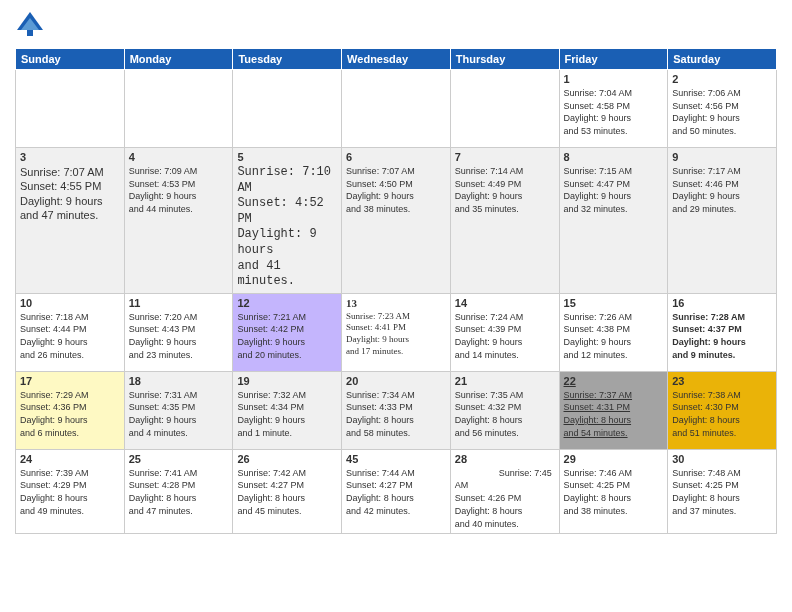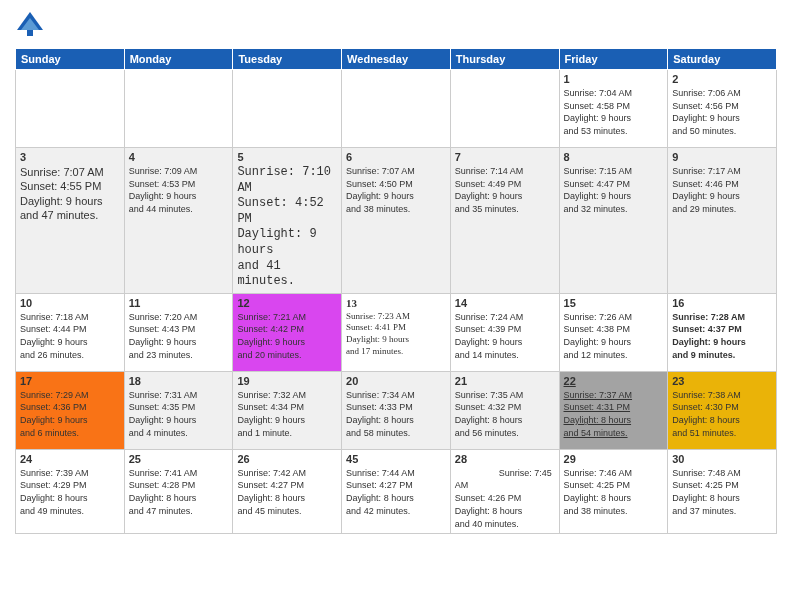--- a/index.html
+++ b/index.html
@@ -178,21 +178,21 @@
         </tr>
         <tr>
           <td style="background: rgb(255, 255, 255);"><span class="day-num">10</span><span style="white-space: pre-line; font-size: 9px; line-height: 1.3;">Sunrise: 7:18 AM
 Sunset: 4:44 PM
 Daylight: 9 hours
 and 26 minutes.</span></td>
           <td style="background: rgb(255, 255, 255);"><span class="day-num">11</span><span style="white-space: pre-line; font-size: 9px; line-height: 1.3;">Sunrise: 7:20 AM
 Sunset: 4:43 PM
 Daylight: 9 hours
 and 23 minutes.</span></td>
-          <td style="background: #d946ef;"><span class="day-num">12</span><span style="white-space: pre-line; font-size: 9px; line-height: 1.3;">Sunrise: 7:21 AM
+          <td style="background: #c4b5fd;"><span class="day-num">12</span><span style="white-space: pre-line; font-size: 9px; line-height: 1.3;">Sunrise: 7:21 AM
 Sunset: 4:42 PM
 Daylight: 9 hours
 and 20 minutes.</span></td>
           <td style="background: rgb(255, 255, 255); font-family: Liberation Serif, serif;"><span class="day-num">13</span><span style="white-space: pre-line; font-size: 9px; line-height: 1.3;">Sunrise: 7:23 AM
 Sunset: 4:41 PM
 Daylight: 9 hours
 and 17 minutes.</span></td>
           <td style="background: rgb(255, 255, 255);"><span class="day-num">14</span><span style="white-space: pre-line; font-size: 9px; line-height: 1.3;">Sunrise: 7:24 AM
 Sunset: 4:39 PM
 Daylight: 9 hours
@@ -200,21 +200,21 @@
           <td style="background: rgb(255, 255, 255);"><span class="day-num">15</span><span style="white-space: pre-line; font-size: 9px; line-height: 1.3;">Sunrise: 7:26 AM
 Sunset: 4:38 PM
 Daylight: 9 hours
 and 12 minutes.</span></td>
           <td style="background: rgb(255, 255, 255);"><span class="day-num">16</span><span style="white-space: pre-line; font-size: 9px; line-height: 1.3; font-weight: bold;">Sunrise: 7:28 AM
 Sunset: 4:37 PM
 Daylight: 9 hours
 and 9 minutes.</span></td>
         </tr>
         <tr>
-          <td style="background: #f97316;"><span class="day-num">17</span><span style="white-space: pre-line; font-size: 9px; line-height: 1.3;">Sunrise: 7:29 AM
+          <td style="background: #fef9c3;"><span class="day-num">17</span><span style="white-space: pre-line; font-size: 9px; line-height: 1.3;">Sunrise: 7:29 AM
 Sunset: 4:36 PM
 Daylight: 9 hours
 and 6 minutes.</span></td>
           <td style="background: rgb(240, 240, 240);"><span class="day-num">18</span><span style="white-space: pre-line; font-size: 9px; line-height: 1.3;">Sunrise: 7:31 AM
 Sunset: 4:35 PM
 Daylight: 9 hours
 and 4 minutes.</span></td>
           <td style="background: rgb(240, 240, 240);"><span class="day-num">19</span><span style="white-space: pre-line; font-size: 9px; line-height: 1.3;">Sunrise: 7:32 AM
 Sunset: 4:34 PM
 Daylight: 9 hours

